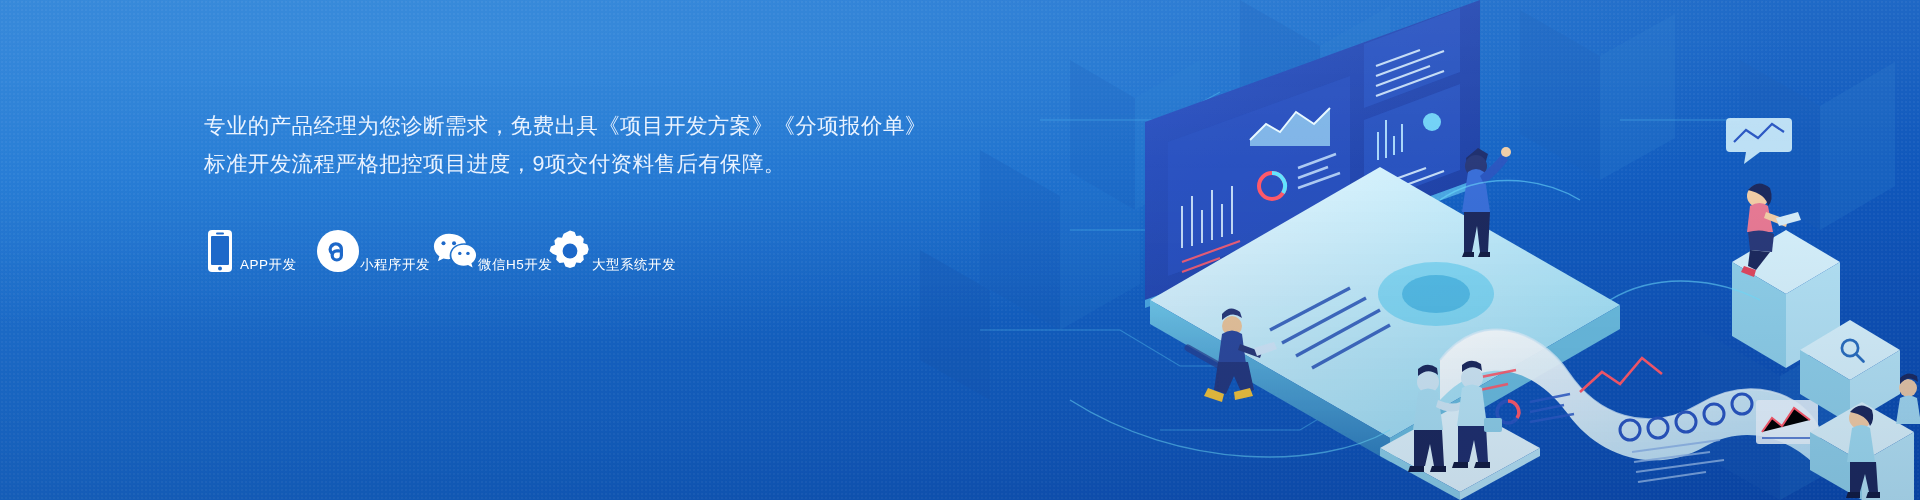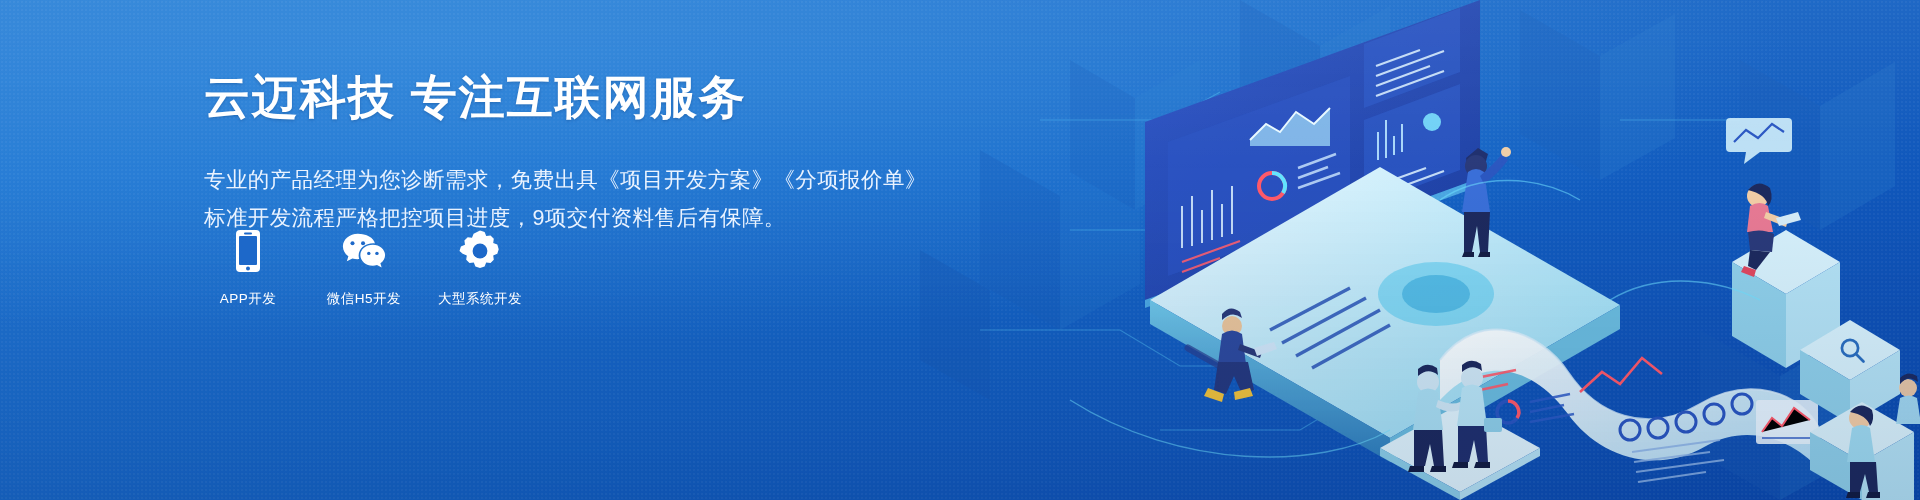--- a/index.html
+++ b/index.html
@@ -59,22 +59,22 @@
 
   
   #services {
     position:absolute;
     left:200px; top:228px;
     display:flex;
     align-items:flex-start;
   }
   .service {
     display:flex;
-    flex-direction:column;
-    align-items:center;
+    flex-direction:row;
+    align-items:flex-end;
     margin-right:20px;
     width:96px;
   }
   .service:last-child { margin-right:0; }
   .svc-icon {
     width:46px; height:46px;
     display:flex; align-items:center; justify-content:center;
   }
   .svc-icon svg { display:block; }
   .svc-label {
@@ -392,41 +392,50 @@
         <path d="M150 400 C260 470 400 470 470 430"></path>
         <path d="M690 300 C740 270 800 280 840 300"></path>
         <path d="M520 200 C560 172 620 176 660 200"></path>
       </g>
     </svg>
   </div>
 
   <div id="vignette"></div>
 
   <div id="content">
-    <h1 id="headline">云迈科技 专注互联网服务</h1>
     <div id="subcopy">
       <span class="line">专业的产品经理为您诊断需求，免费出具《项目开发方案》《分项报价单》</span>
       <span class="line">标准开发流程严格把控项目进度，9项交付资料售后有保障。</span>
     </div>
   </div>
 
   <div id="services">
 
     <div class="service">
       <span class="svc-icon">
         <svg width="40" height="44" viewBox="0 0 40 44">
           <rect x="8" y="1" width="24" height="42" rx="4" fill="#ffffff"></rect>
           <rect x="11" y="7" width="18" height="29" rx="1" fill="#1d68c9"></rect>
           <rect x="16" y="3.6" width="8" height="2" rx="1" fill="#1d68c9"></rect>
           <circle cx="20" cy="39.5" r="2" fill="#1d68c9"></circle>
         </svg>
       </span>
       <span class="svc-label">APP开发</span>
     </div>
 
+    <div class="service">
+      <span class="svc-icon">
+        <svg width="44" height="44" viewBox="0 0 44 44">
+          <circle cx="22" cy="22" r="21" fill="#ffffff"></circle>
+          <path d="M16 16.5 a5.5 5.5 0 0 1 9.4 3.9 v6 a4.6 4.6 0 1 1 -4.6 -4.6 h2" fill="none" stroke="#1d68c9" stroke-width="3.2" stroke-linecap="round"></path>
+          <path d="M16.2 16.2 a5.2 5.2 0 0 0 -0.2 8.2" fill="none" stroke="#1d68c9" stroke-width="3.2" stroke-linecap="round"></path>
+        </svg>
+      </span>
+      <span class="svc-label">小程序开发</span>
+    </div>
 
     <div class="service">
       <span class="svc-icon">
         <svg width="48" height="44" viewBox="0 0 48 44">
           <path d="M17.5 4 C8.9 4 2 9.9 2 17.2 c0 4.1 2.2 7.8 5.7 10.2 l-1.6 5.3 l5.8 -3 c1.7 0.5 3.6 0.8 5.6 0.8 c0.5 0 1 0 1.5 -0.1 c-0.4 -1.2 -0.6 -2.4 -0.6 -3.7 c0 -7 6.8 -12.7 15.2 -12.7 c0.6 0 1.2 0 1.8 0.1 C34.1 8.1 26.6 4 17.5 4 Z" fill="#ffffff"></path>
           <circle cx="12" cy="14" r="2.1" fill="#1d68c9"></circle>
           <circle cx="23" cy="14" r="2.1" fill="#1d68c9"></circle>
           <path d="M46 26.5 c0 -6 -5.8 -10.9 -12.9 -10.9 c-7.1 0 -12.9 4.9 -12.9 10.9 c0 6 5.8 10.9 12.9 10.9 c1.6 0 3.1 -0.2 4.5 -0.7 l4.8 2.5 l-1.3 -4.3 C44 32.8 46 29.9 46 26.5 Z" fill="#ffffff"></path>
           <circle cx="29" cy="24.5" r="1.8" fill="#1d68c9"></circle>
           <circle cx="37.5" cy="24.5" r="1.8" fill="#1d68c9"></circle>

